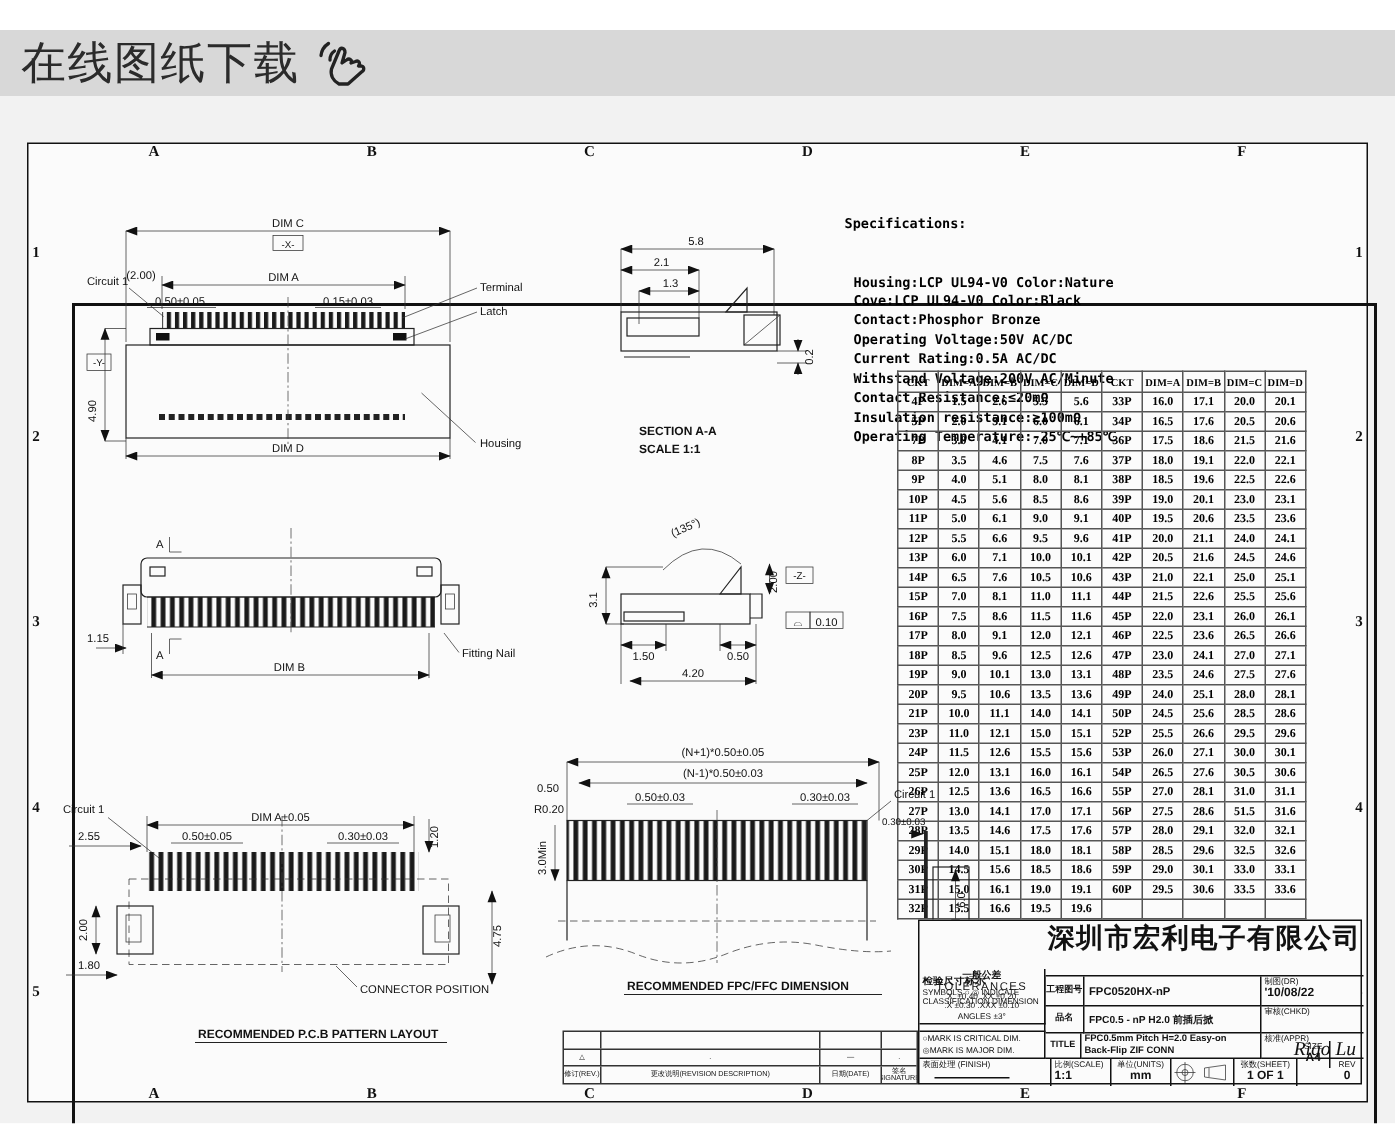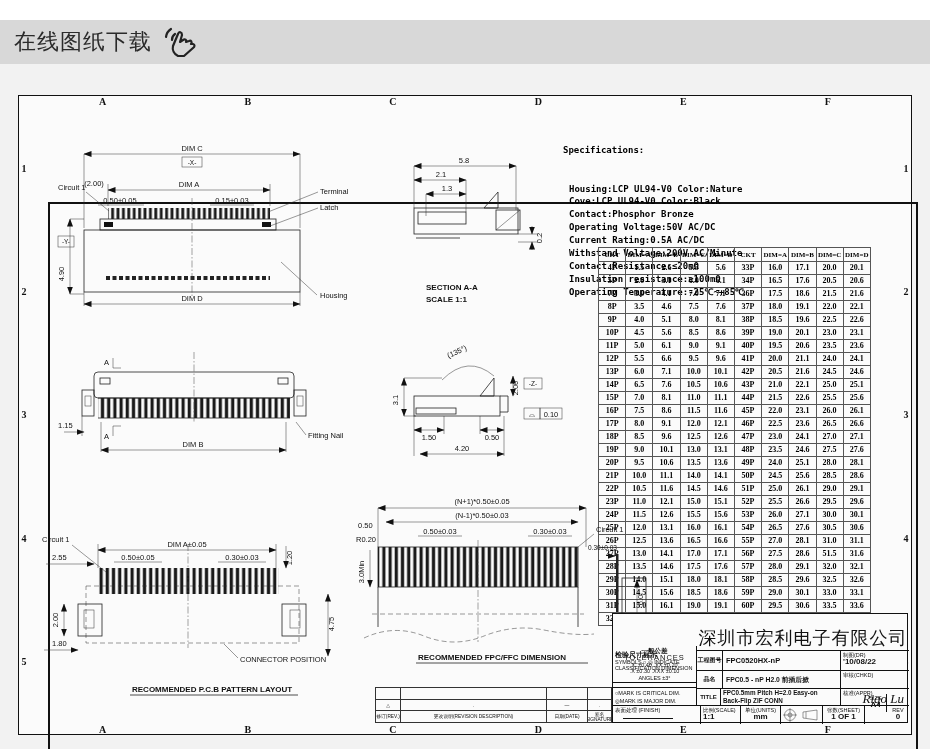--- a/index.html
+++ b/index.html
@@ -2,21 +2,21 @@
 <html><head>
 <meta charset="utf-8">
 <style>
   html,body{margin:0;padding:0;background:#fff;}
   .page{position:relative;width:930px;height:749px;background:#fff;overflow:hidden;
         font-family:"Liberation Sans",sans-serif;color:#111;}
   .lower-bg{position:absolute;left:0;top:64px;width:930px;height:685px;background:#f2f2f2;}
   
   .banner{position:absolute;left:0;top:20px;width:930px;height:44px;background:#d8d8d8;
           display:flex;align-items:center;padding-left:14px;box-sizing:border-box;cursor:pointer;}
-  .banner-label{font-size:22px;color:#2b2b2b;letter-spacing:1px;}
+  .banner-label{font-size:30px;color:#2b2b2b;letter-spacing:1px;}
   .hand{margin-left:10px;}
   
   .sheet{position:absolute;left:18px;top:95px;width:894px;height:640px;background:#fbfbfb;
          border:1.5px solid #111;box-sizing:border-box;}
   .inner{position:absolute;left:30px;top:107px;width:870px;height:616px;border:2px solid #111;box-sizing:border-box;}
   .band{position:absolute;display:flex;justify-content:space-around;align-items:center;
         font-family:"Liberation Serif",serif;font-weight:bold;font-size:10px;color:#111;}
   .band.h{left:30px;width:870px;height:12px;flex-direction:row;}
   .band.v{top:107px;height:616px;width:12px;flex-direction:column;}
   
@@ -41,21 +41,21 @@
   
   .tblock{position:absolute;left:612px;top:613px;width:296px;height:110px;border:1.8px solid #111;
           box-sizing:border-box;background:#fbfbfb;}
   .cell{position:absolute;box-sizing:border-box;border-right:0.8px solid #111;border-bottom:0.8px solid #111;
         overflow:hidden;}
   .cell.noR{border-right:none;} .cell.noB{border-bottom:none;}
   .tol{text-align:center;font-size:5.5px;line-height:6.8px;padding-top:2px;}
   .tol .cn{font-size:6.5px;font-weight:bold;}
   .tol .en{font-size:7.5px;letter-spacing:1px;}
   .company{text-align:center;font-family:"Liberation Serif",serif;}
-  .company .cn{font-size:18px;font-weight:normal;line-height:21px;margin-top:14px;letter-spacing:1px;}
+  .company .cn{font-size:18px;font-weight:bold;line-height:21px;margin-top:1px;letter-spacing:1px;}
   .company .en{font-size:14px;line-height:14px;}
   .insp{font-size:5.5px;line-height:6.5px;padding:1px 2px;}
   .insp .cn{font-size:7px;font-weight:bold;}
   .marks{font-size:5.5px;line-height:8px;padding:1px 2px;}
   .lv{padding:1px 2px;font-size:5.5px;line-height:6px;}
   .lv .val{font-size:8px;font-weight:bold;margin-top:1px;}
   .lbl-mini{font-size:6px;font-weight:bold;display:flex;align-items:center;justify-content:center;text-align:center;line-height:7px;}
   .valcell{display:flex;align-items:center;font-size:7.5px;font-weight:bold;padding-left:3px;}
   .title2{font-size:6.3px;font-weight:bold;line-height:8px;display:flex;flex-direction:column;justify-content:center;padding-left:2px;}
   .appr-name{font-family:"Liberation Serif",serif;font-size:13px;font-style:italic;text-align:right;padding-right:3px;}
@@ -357,32 +357,20 @@
           <td>21P</td>
           <td>10.0</td>
           <td>11.1</td>
           <td>14.0</td>
           <td>14.1</td>
           <td>50P</td>
           <td>24.5</td>
           <td>25.6</td>
           <td>28.5</td>
           <td>28.6</td>
-        </tr>
-        <tr>
-          <td>22P</td>
-          <td>10.5</td>
-          <td>11.6</td>
-          <td>14.5</td>
-          <td>14.6</td>
-          <td>51P</td>
-          <td>25.0</td>
-          <td>26.1</td>
-          <td>29.0</td>
-          <td>29.1</td>
         </tr>
         <tr>
           <td>23P</td>
           <td>11.0</td>
           <td>12.1</td>
           <td>15.0</td>
           <td>15.1</td>
           <td>52P</td>
           <td>25.5</td>
           <td>26.6</td>

